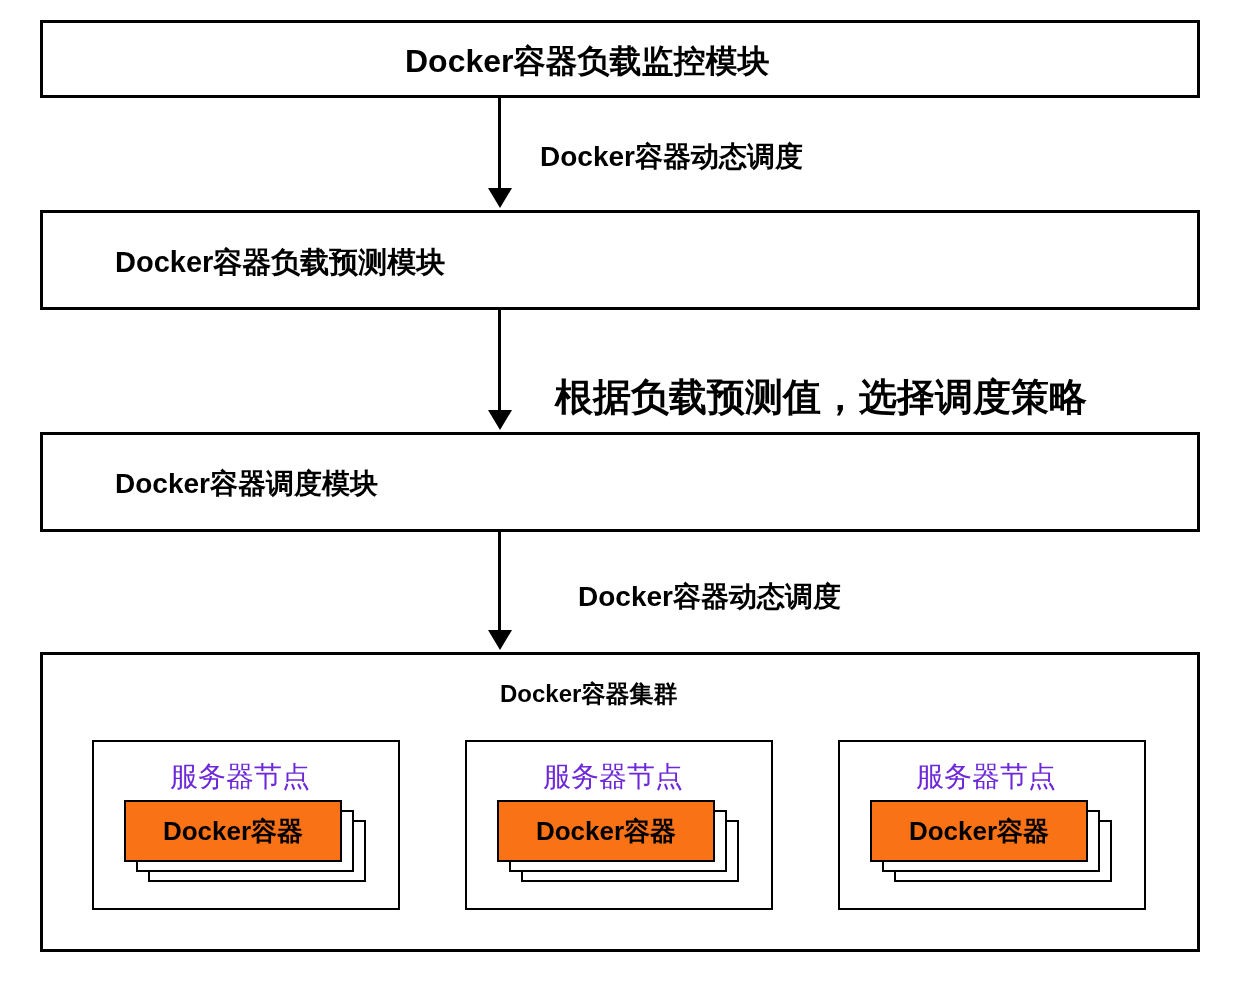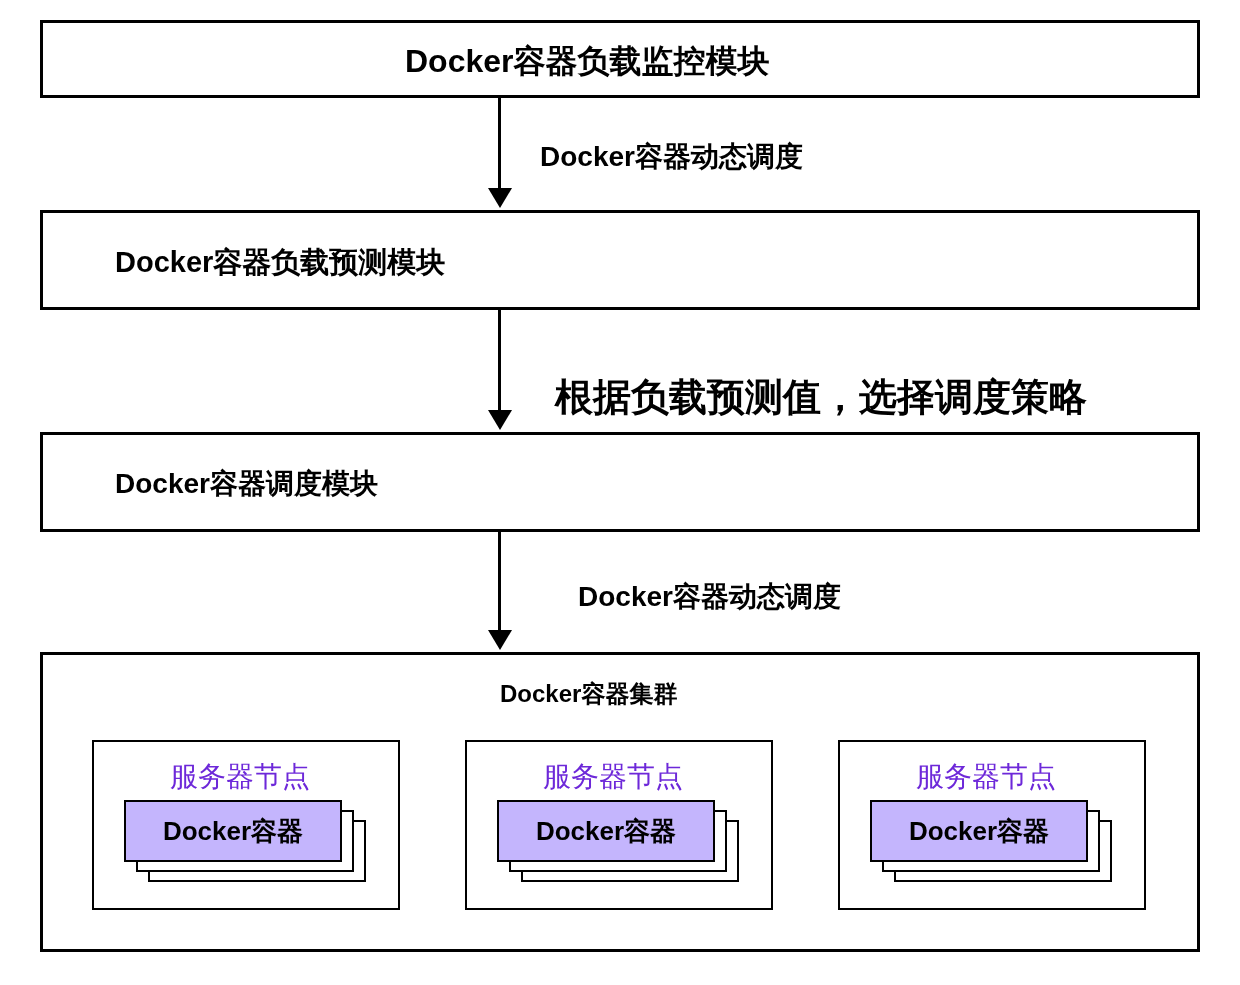--- a/index.html
+++ b/index.html
@@ -71,21 +71,21 @@
   }
   .stack-mid {
     position: absolute;
     border: 2px solid #000;
     background: #fff;
     box-sizing: border-box;
   }
   .stack-front {
     position: absolute;
     border: 2px solid #000;
-    background: #c4b5fd;
+    background: #f97316;
     box-sizing: border-box;
     display: flex;
     align-items: center;
     justify-content: center;
     font-weight: 700;
   }
 </style>
 </head>
 <body>
 

